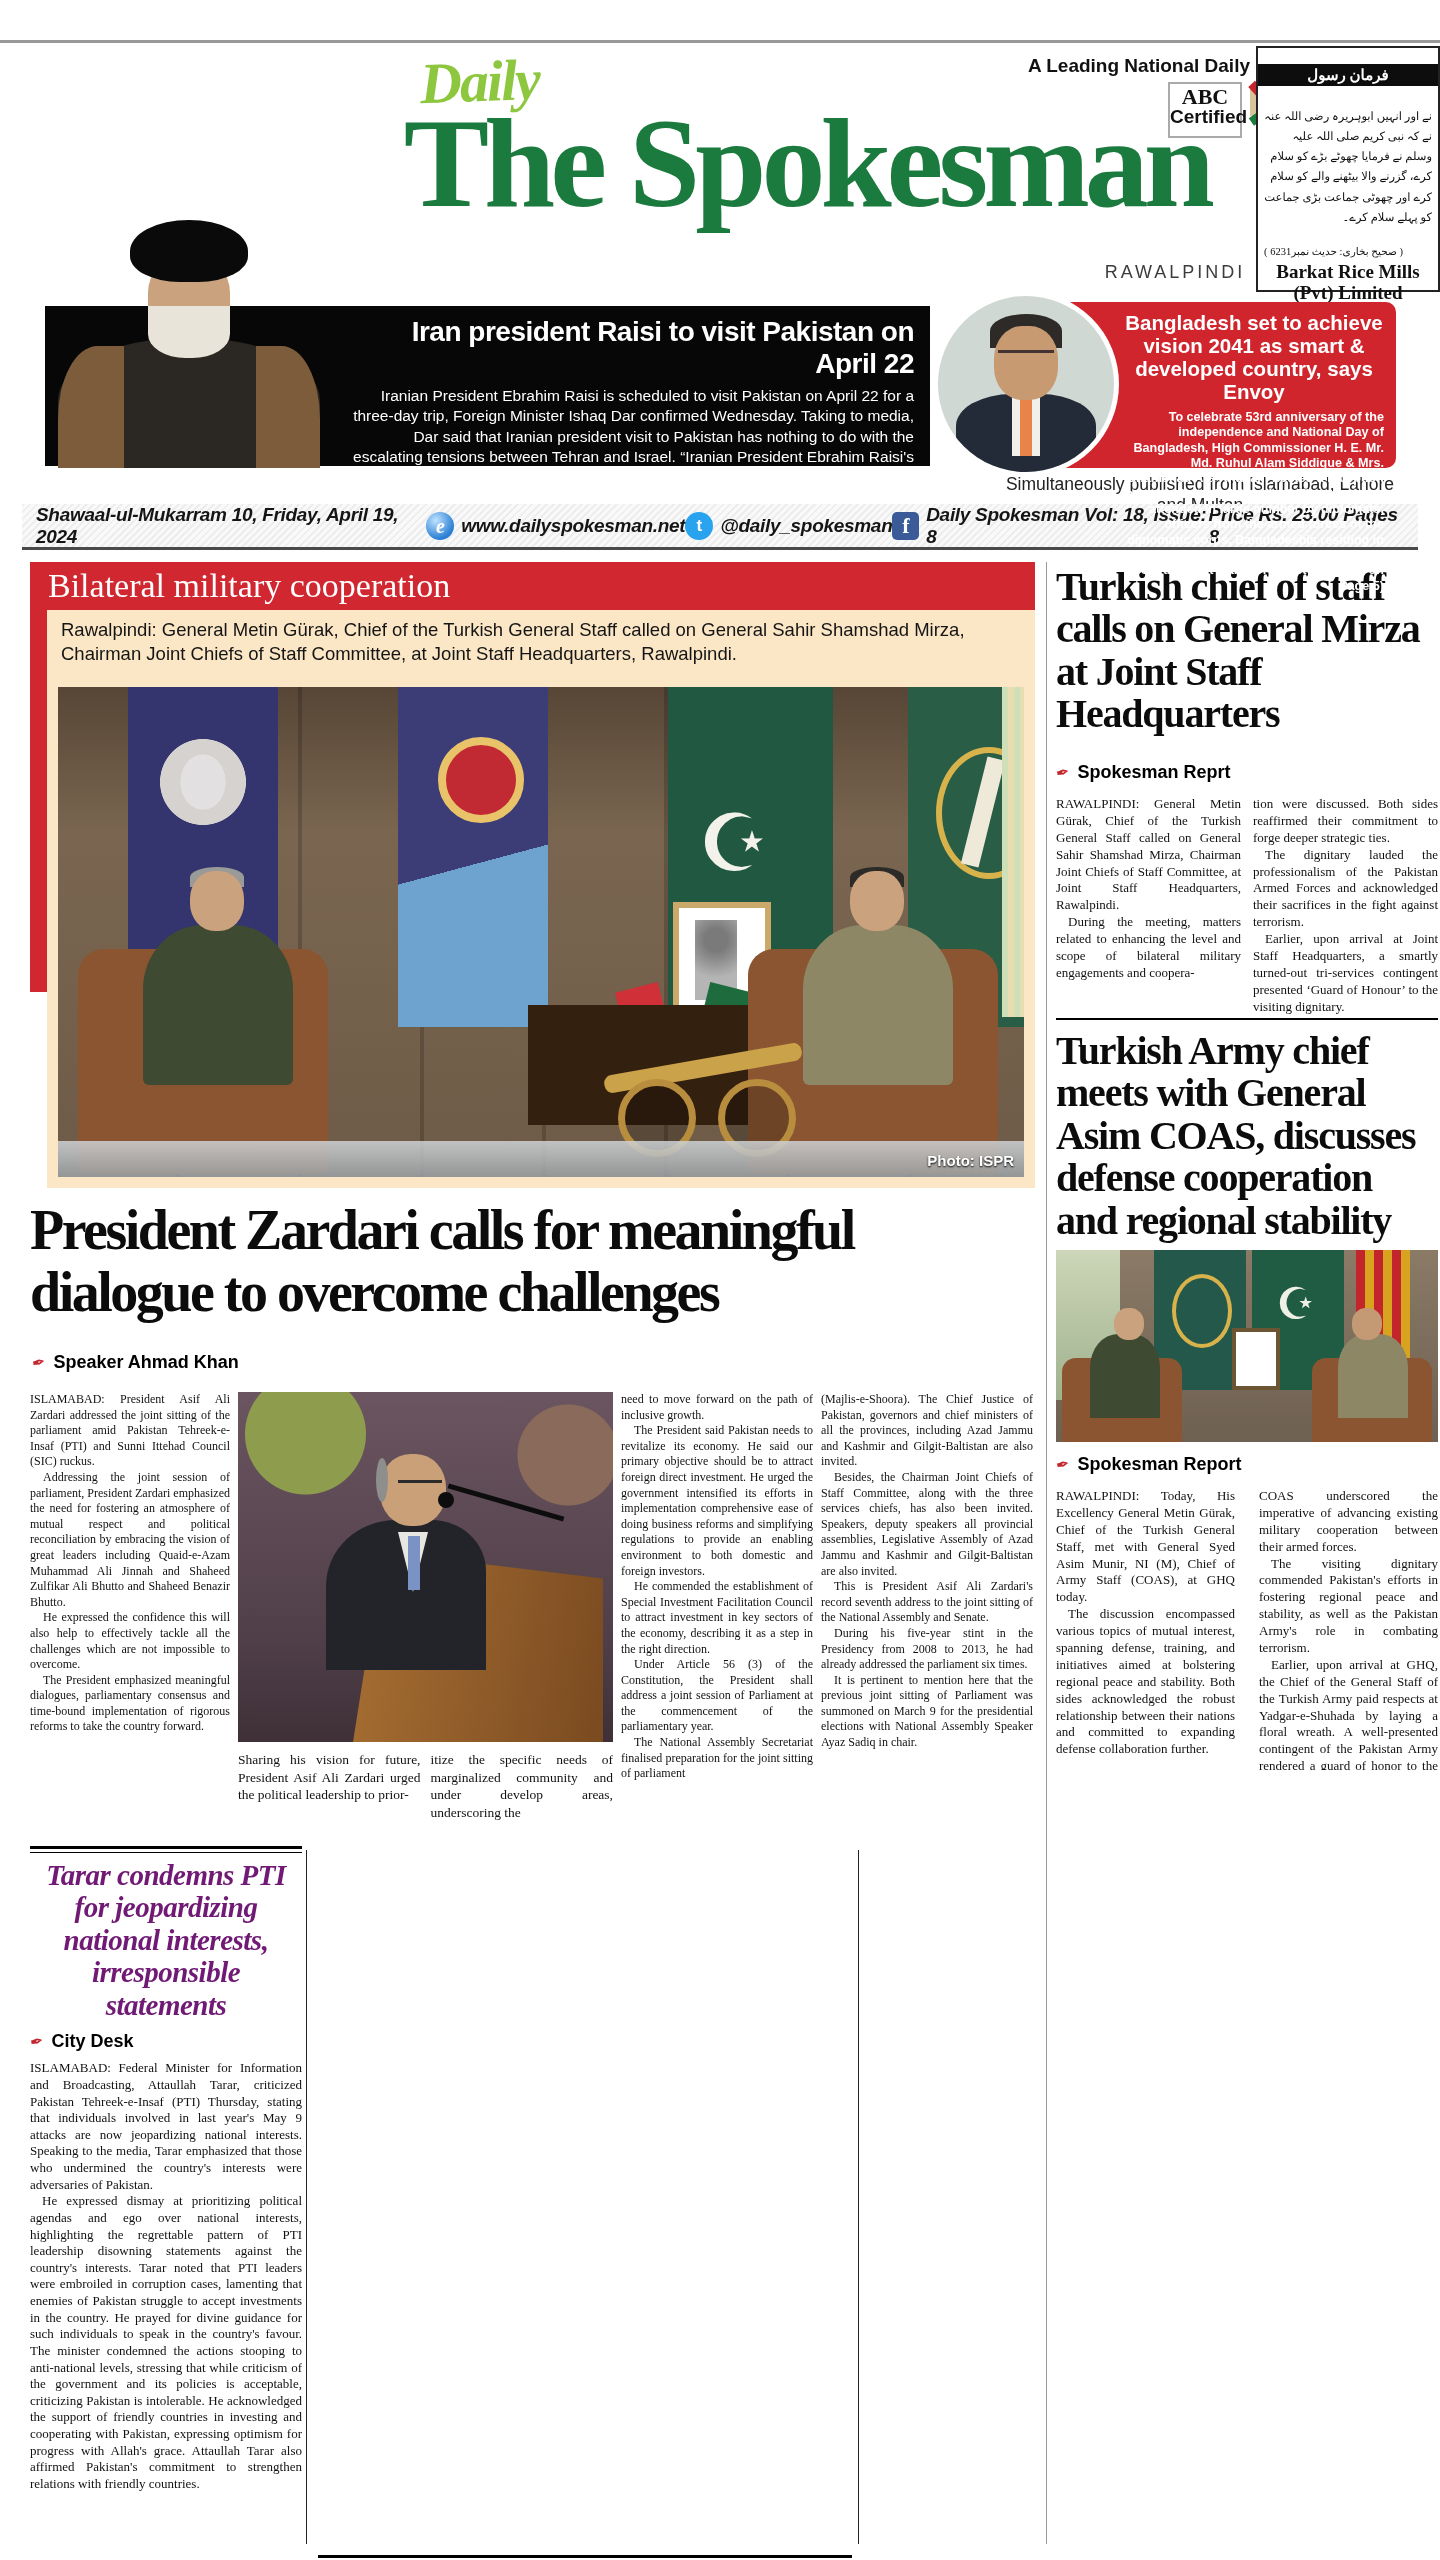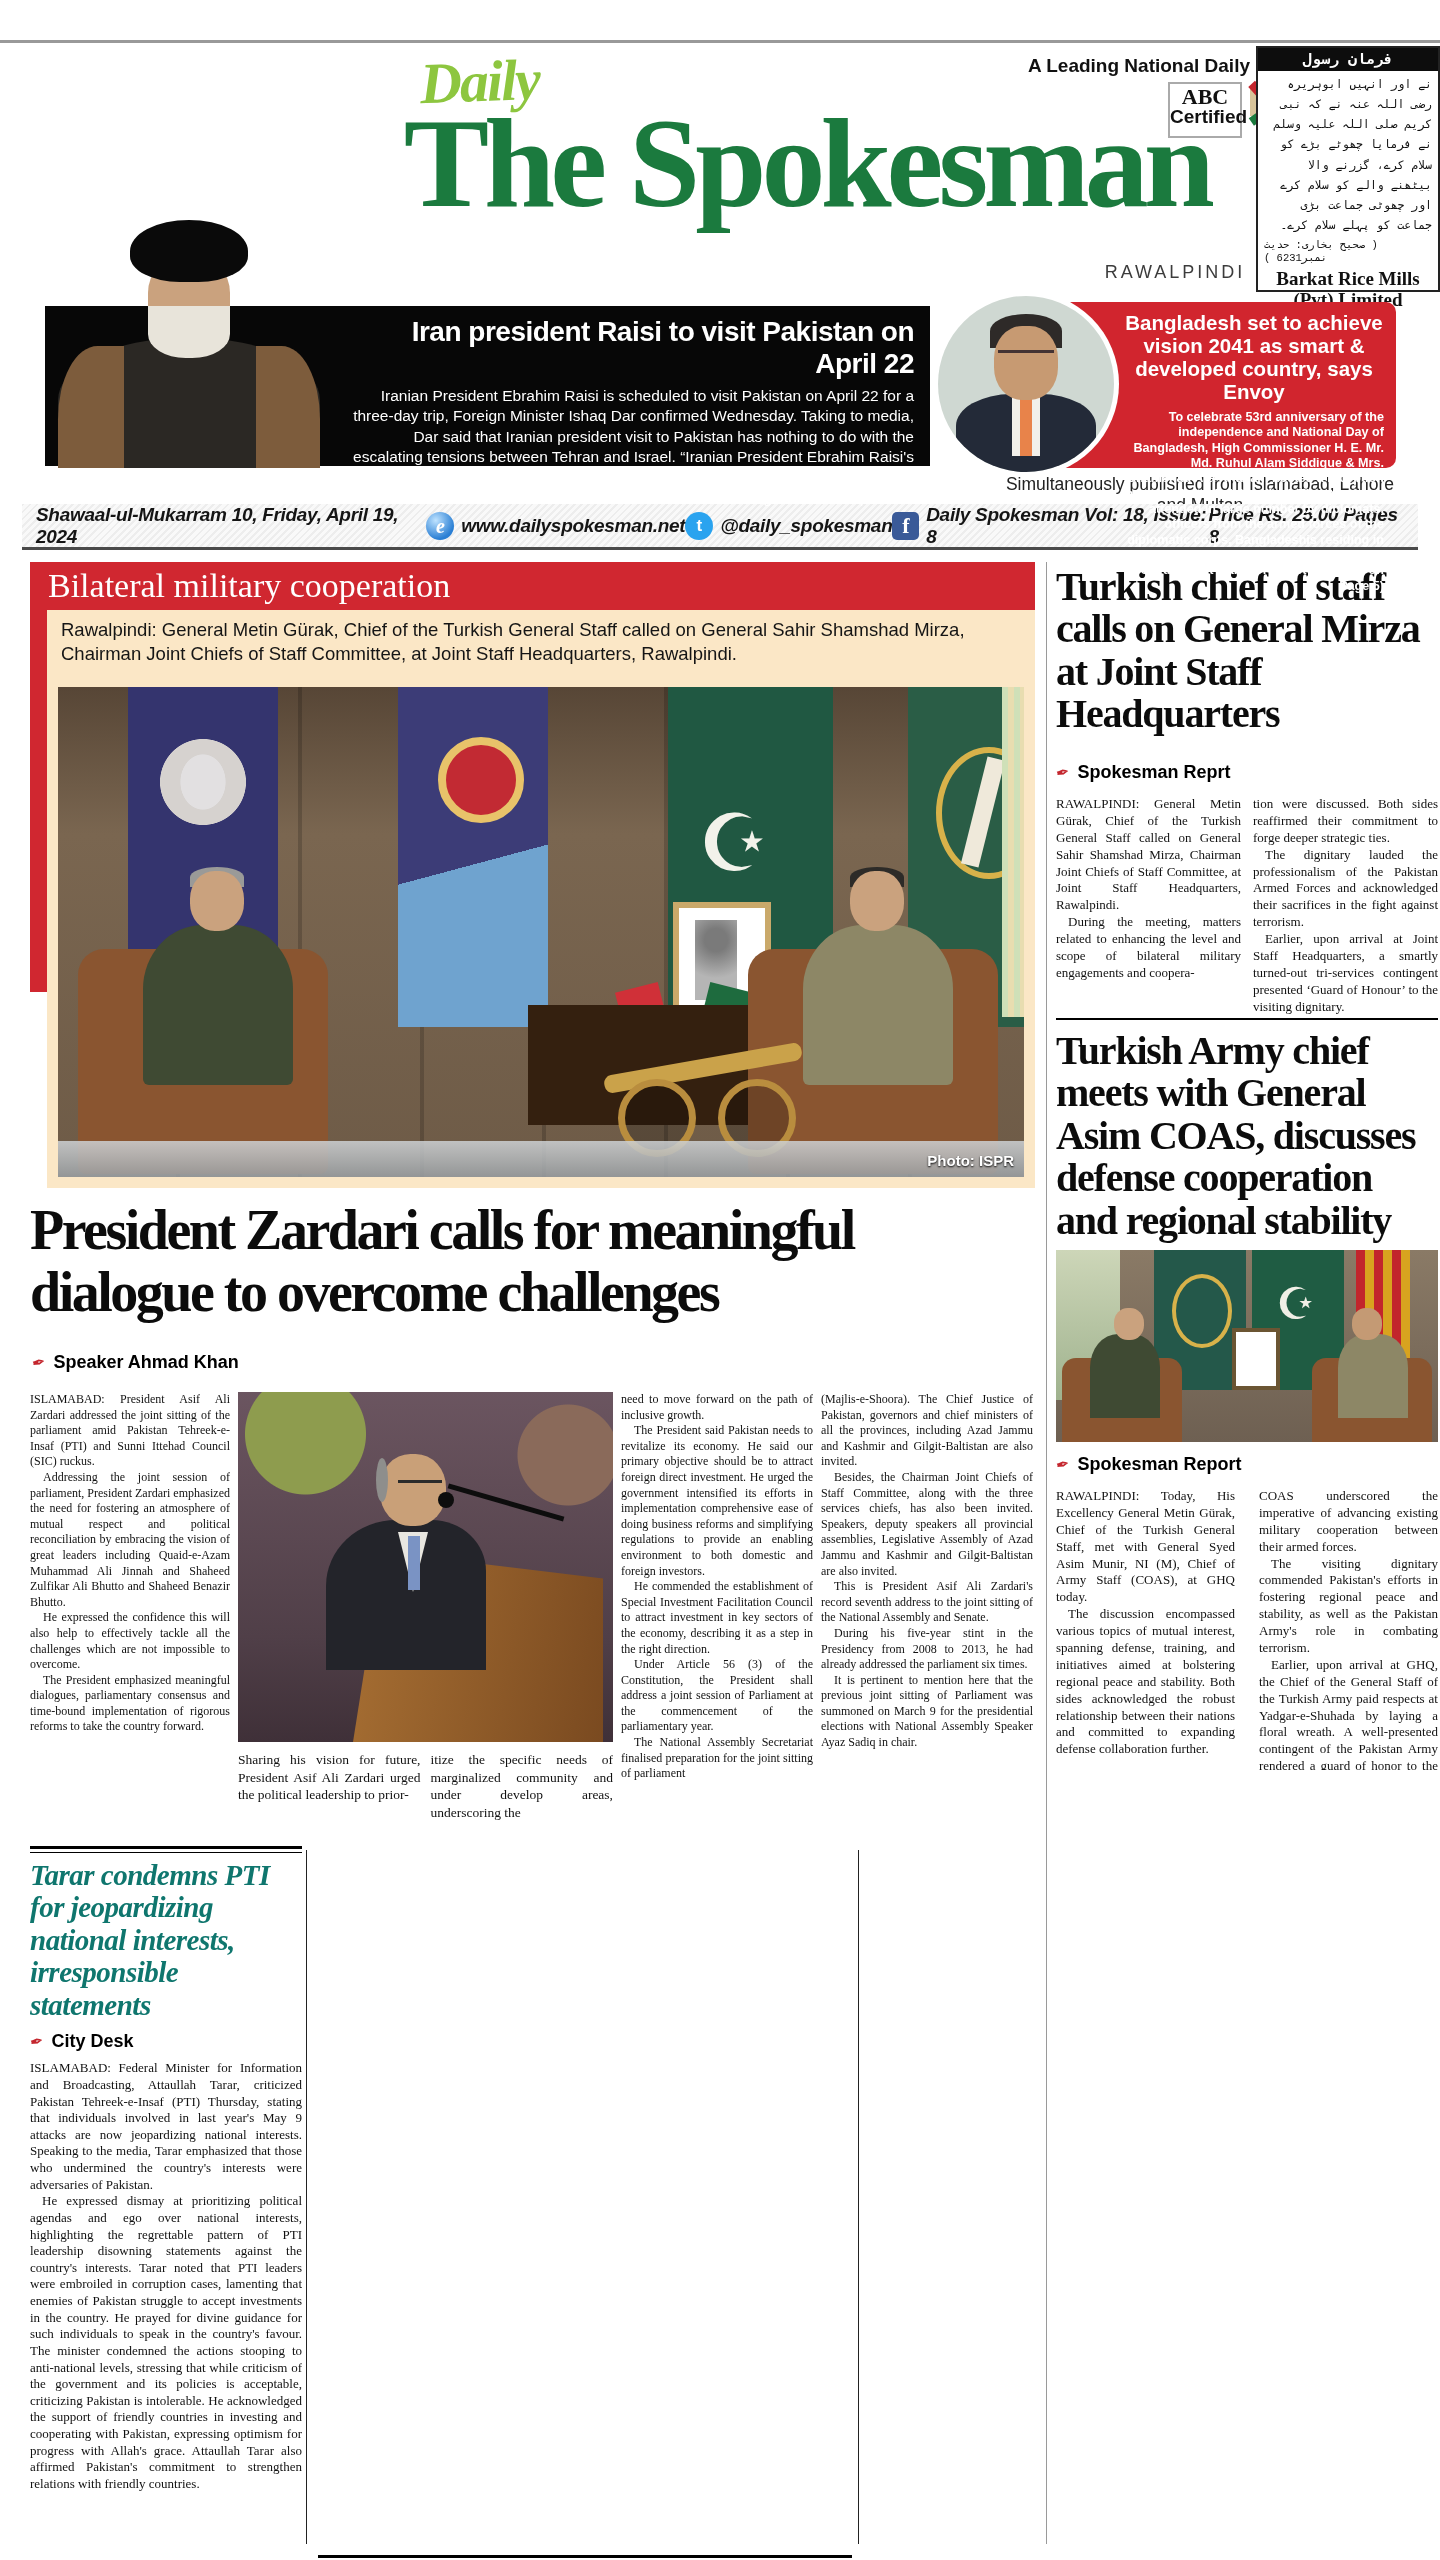--- a/index.html
+++ b/index.html
@@ -1,21 +1,21 @@
 <!DOCTYPE html>
 <html><head>
 <meta charset="utf-8">
 <style>
   html,body{margin:0;padding:0;background:#888;}
   .page{position:relative;width:1440px;height:2560px;margin:0 auto;background:#fff;
         font-family:"Liberation Serif",serif;color:#111;overflow:hidden;}
   .abs{position:absolute;}
   h1,h2,h3,p{margin:0;padding:0;}
   .sans{font-family:"Liberation Sans",sans-serif;}
-  .urdu{font-family:Liberation Mono, monospace;direction:rtl;}
+  .urdu{font-family:Liberation Serif, serif;direction:rtl;margin-top:16px;}
 
   
   .top-rule{top:40px;left:0;width:1440px;height:3px;background:#999;}
   .daily{left:420px;top:46px;width:240px;font-size:58px;font-weight:bold;font-style:italic;
          color:#8dc63f;transform:rotate(-2deg);letter-spacing:-2px;}
   .title{left:130px;top:96px;width:1080px;text-align:right;font-size:128px;font-weight:bold;
          color:#1b7a3e;letter-spacing:-5px;line-height:1.05;}
   .tagline{left:960px;top:55px;width:290px;text-align:right;font-weight:bold;font-size:19px;}
   .abc-box{left:1168px;top:82px;width:70px;height:52px;border:2px solid #aaa;text-align:center;}
   .abc-a{font-size:22px;font-weight:bold;line-height:26px;}
@@ -160,21 +160,21 @@
   .zphoto .mic{position:absolute;left:208px;top:108px;width:120px;height:5px;background:#0d0d0d;transform:rotate(16deg);}
   .zphoto .michead{position:absolute;left:200px;top:100px;width:16px;height:16px;background:#0d0d0d;border-radius:50%;}
   .under{display:grid;grid-template-columns:1fr 1fr;column-gap:10px;margin-top:9px;}
   .under p{font-size:13.5px;line-height:1.3;text-align:justify;}
 
   
   .sec-tarar{left:30px;top:1846px;width:272px;height:706px;overflow:hidden;}
   .v1{left:306px;top:1850px;height:694px;}
   .sec-imf{left:318px;top:1846px;width:534px;height:706px;overflow:hidden;}
   .v2{left:858px;top:1850px;height:694px;}
-  .h-ital{font-style:italic;font-weight:bold;letter-spacing:-0.5px;line-height:1.12;color:#0f766e;}
+  .h-ital{font-style:italic;font-weight:bold;letter-spacing:-0.5px;line-height:1.12;color:#701a75;text-align:center;}
   .tarar-h{font-size:29px;padding-top:10px;}
   .imf-h{font-size:45px;font-weight:bold;letter-spacing:-1.5px;line-height:1.04;padding-top:10px;color:#0c0c0c;}
   .sec-byline{margin:10px 0 8px 0;}
   .tarar-body p,.pmln-body p{font-size:13px;line-height:1.28;text-align:justify;text-indent:12px;}
   .tarar-body p:first-child,.pmln-body p:first-child{text-indent:0;}
 
   
   .vmain{left:1046px;top:562px;height:1982px;}
   .rhead{left:1056px;width:382px;font-size:40px;font-weight:bold;letter-spacing:-1.2px;line-height:1.06;color:#0c0c0c;}
   .ra-h{top:566px;}

